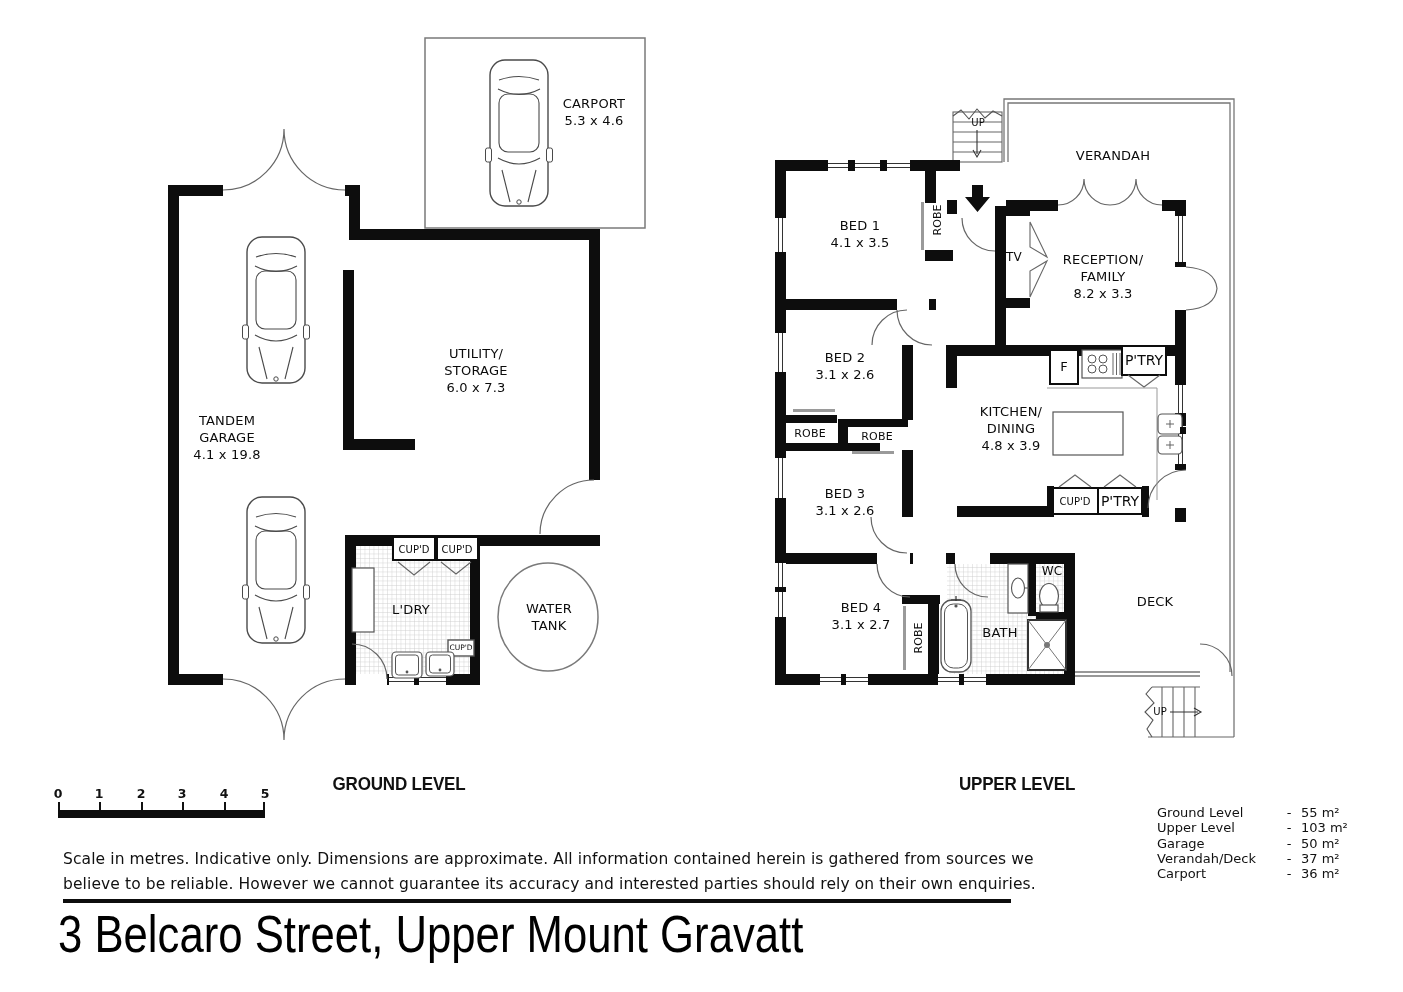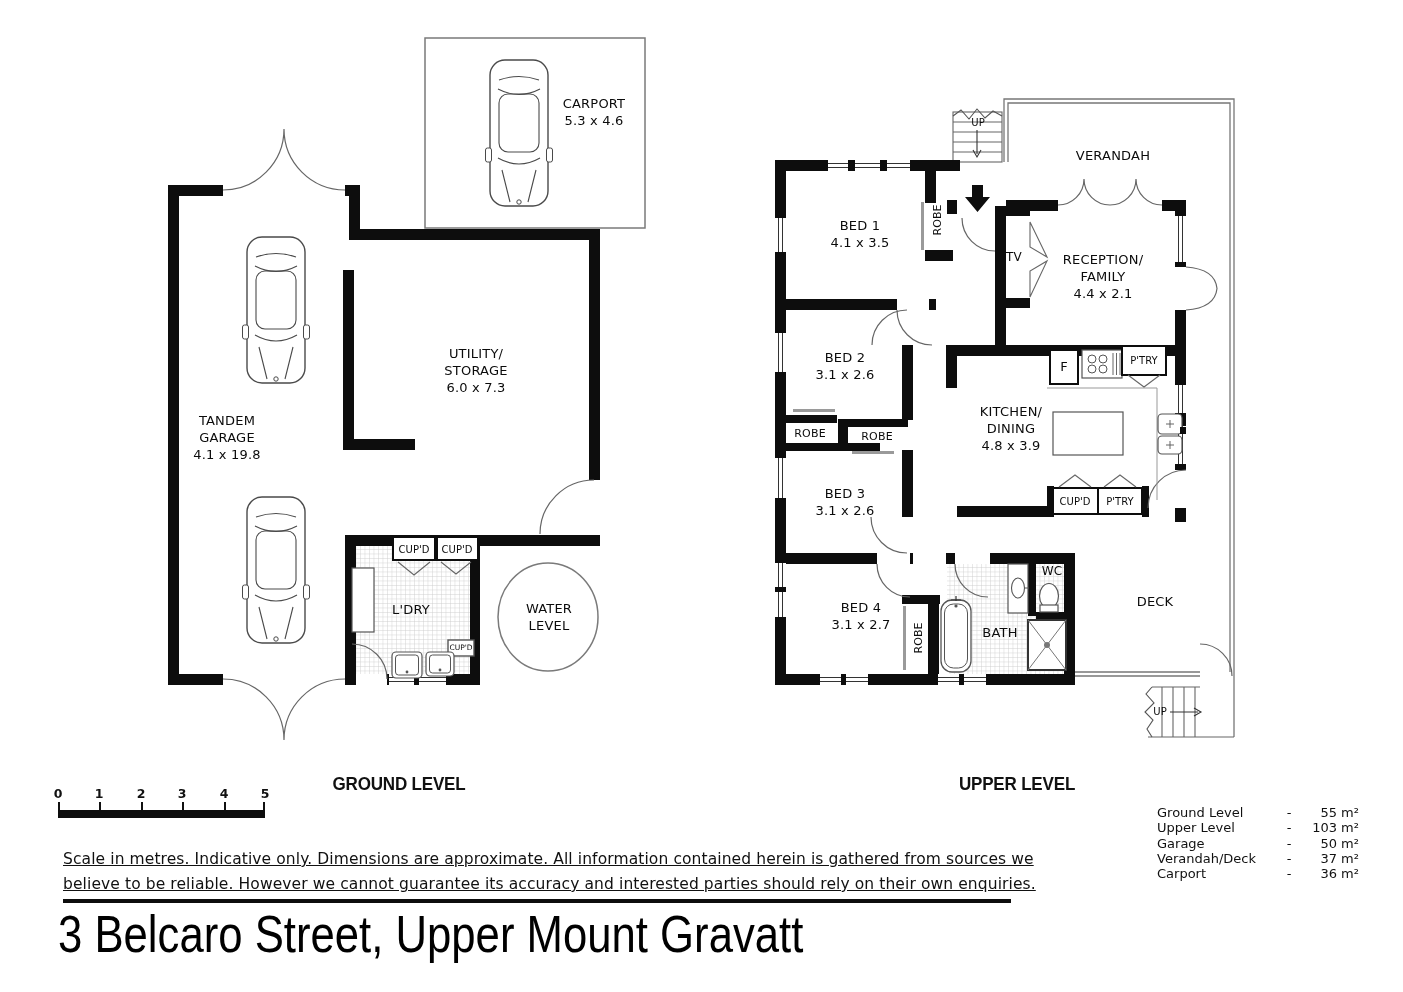--- a/index.html
+++ b/index.html
@@ -1,37 +1,37 @@
 <!DOCTYPE html>
 <html><head>
 <meta charset="utf-8">
 <style>
   html,body{margin:0;padding:0;background:#fff;}
   body{width:1403px;height:992px;position:relative;font-family:"DejaVu Sans",sans-serif;color:#111;overflow:hidden;}
   #plan-svg{position:absolute;left:0;top:0;}
   .lbl{position:absolute;transform:translate(-50%,-50%);text-align:center;white-space:pre-line;
        font-size:13px;line-height:1.3;letter-spacing:.2px;color:#0b0b0b;}
   .lbl.sm{font-size:10px;letter-spacing:0;}
-  .lbl.xs{font-size:10px;letter-spacing:0;}
+  .lbl.xs{font-size:14px;letter-spacing:0;}
   .lbl.tiny{font-size:7.5px;letter-spacing:0;}
   .lbl.md{font-size:12px;}
   .lbl.rot11{font-size:11px;transform:translate(-50%,-50%) rotate(-90deg);letter-spacing:0;}
   .level{position:absolute;transform:translate(-50%,-50%) scaleX(.92);font-family:"Liberation Sans",sans-serif;
          font-weight:700;font-size:18.5px;letter-spacing:-.2px;white-space:nowrap;}
   .scalebar{position:absolute;left:58px;top:786px;width:207px;height:34px;}
   .scalebar .num{position:absolute;top:0;transform:translateX(-50%);font-size:12.5px;font-weight:700;}
   .scalebar .tick{position:absolute;top:16px;width:1.5px;height:8px;background:#111;}
   .scalebar .bar{position:absolute;left:0;top:24px;width:207px;height:8px;background:#0d0d0d;}
   .areas{position:absolute;left:1157px;top:805px;display:grid;grid-template-columns:120px 24px 58px;
          font-size:13px;line-height:15.3px;}
   .areas .alabel{text-align:left;}
   .areas .adash{text-align:center;}
-  .areas .aval{text-align:right;}
+  .areas .aval{}
   .disclaimer{position:absolute;left:63px;top:847px;width:1030px;font-size:15.5px;line-height:25px;
-              white-space:pre-line;letter-spacing:.1px;text-decoration:underline;}
+              white-space:pre-line;letter-spacing:.1px;}
   .rule{position:absolute;left:63px;top:899px;width:948px;height:4px;background:#0d0d0d;}
   .title{position:absolute;left:58px;top:904px;font-family:"Liberation Sans",sans-serif;font-size:52px;
          font-weight:400;transform:scaleX(.84);transform-origin:0 0;white-space:nowrap;color:#000;}
 </style>
 </head>
 <body>
 
 <svg id="plan-svg" width="1403" height="992" viewBox="0 0 1403 992">
   <defs>
     <pattern id="tile" width="4.5" height="4.5" patternUnits="userSpaceOnUse">
@@ -309,34 +309,34 @@
 <div class="lbl" style="left:594px;top:113px">CARPORT
 5.3 x 4.6</div>
 <div class="lbl" style="left:227px;top:438px">TANDEM
 GARAGE
 4.1 x 19.8</div>
 <div class="lbl" style="left:476px;top:371px">UTILITY/
 STORAGE
 6.0 x 7.3</div>
 <div class="lbl" style="left:411px;top:610px">L'DRY</div>
 <div class="lbl" style="left:549px;top:618px">WATER
-LEVEL</div>
+TANK</div>
 <div class="lbl sm" style="left:414px;top:549px">CUP'D</div>
 <div class="lbl sm" style="left:457px;top:549px">CUP'D</div>
 <div class="lbl tiny" style="left:461px;top:648px">CUP'D</div>
 
 <div class="lbl" style="left:1113px;top:156px">VERANDAH</div>
 <div class="lbl sm" style="left:978px;top:122px">UP</div>
 <div class="lbl" style="left:860px;top:235px">BED 1
 4.1 x 3.5</div>
 <div class="lbl rot11" style="left:938px;top:220px">ROBE</div>
 <div class="lbl md" style="left:1014px;top:258px">TV</div>
 <div class="lbl" style="left:1103px;top:277px">RECEPTION/
 FAMILY
-4.4 x 2.1</div>
+8.2 x 3.3</div>
 <div class="lbl" style="left:1064px;top:367px">F</div>
 <div class="lbl xs" style="left:1144px;top:360px">P'TRY</div>
 <div class="lbl" style="left:845px;top:367px">BED 2
 3.1 x 2.6</div>
 <div class="lbl" style="left:810px;top:434px;font-size:11px">ROBE</div>
 <div class="lbl" style="left:877px;top:437px;font-size:11px">ROBE</div>
 <div class="lbl" style="left:1011px;top:429px">KITCHEN/
 DINING
 4.8 x 3.9</div>
 <div class="lbl" style="left:845px;top:503px">BED 3

